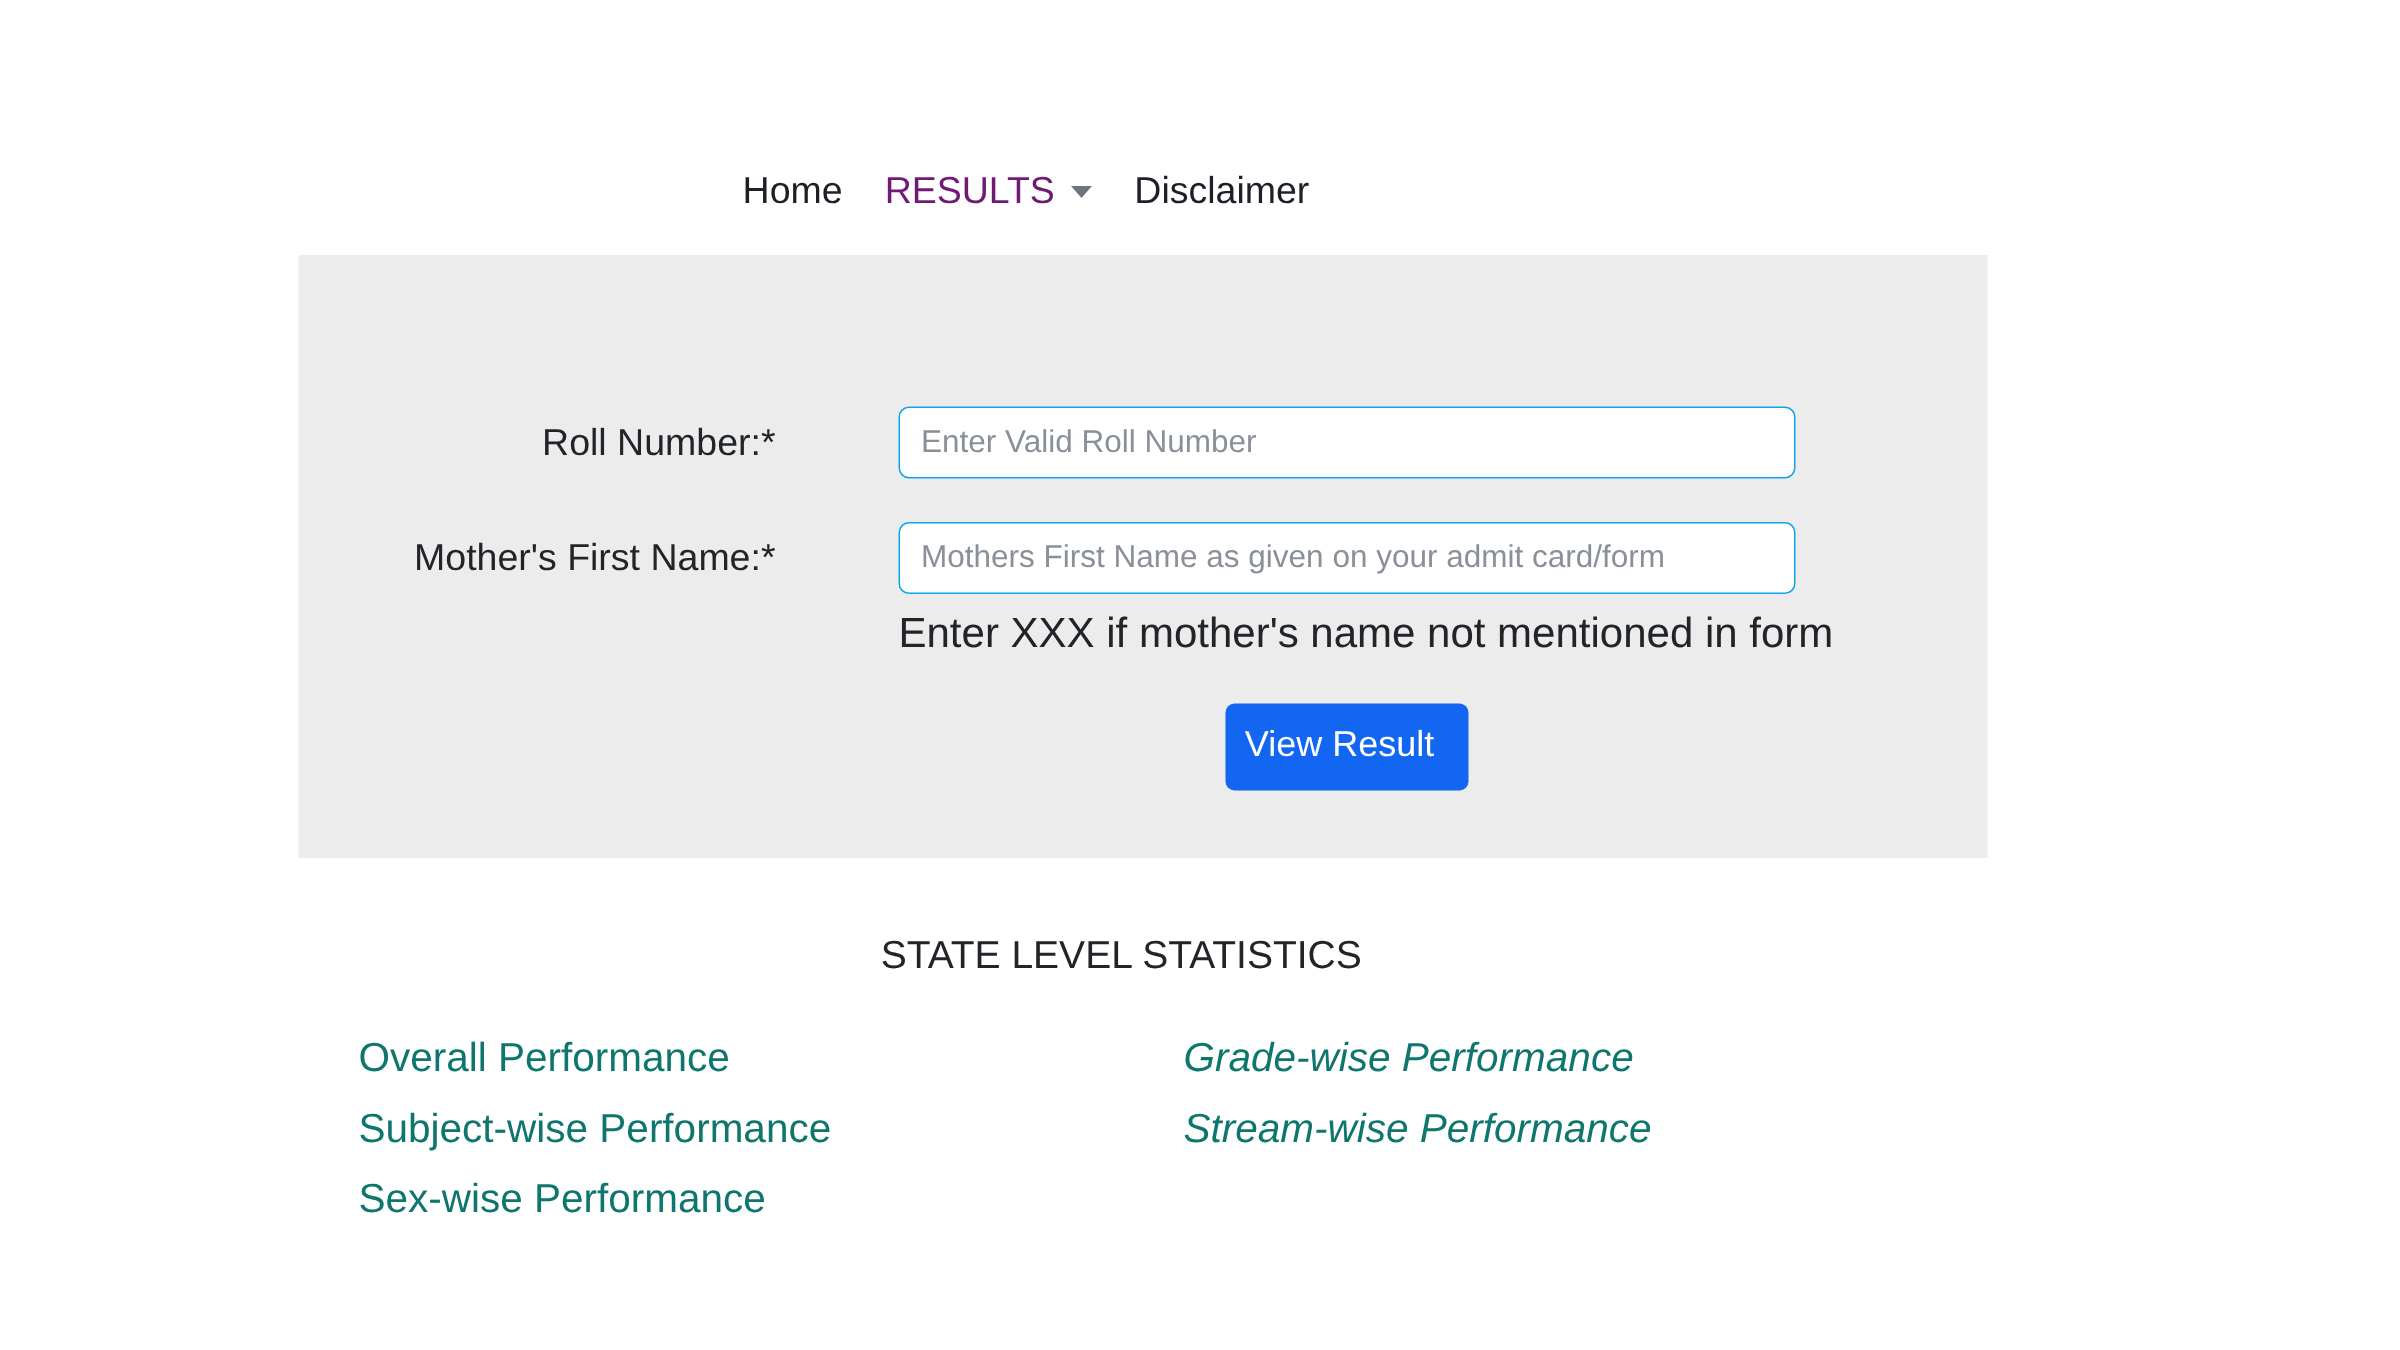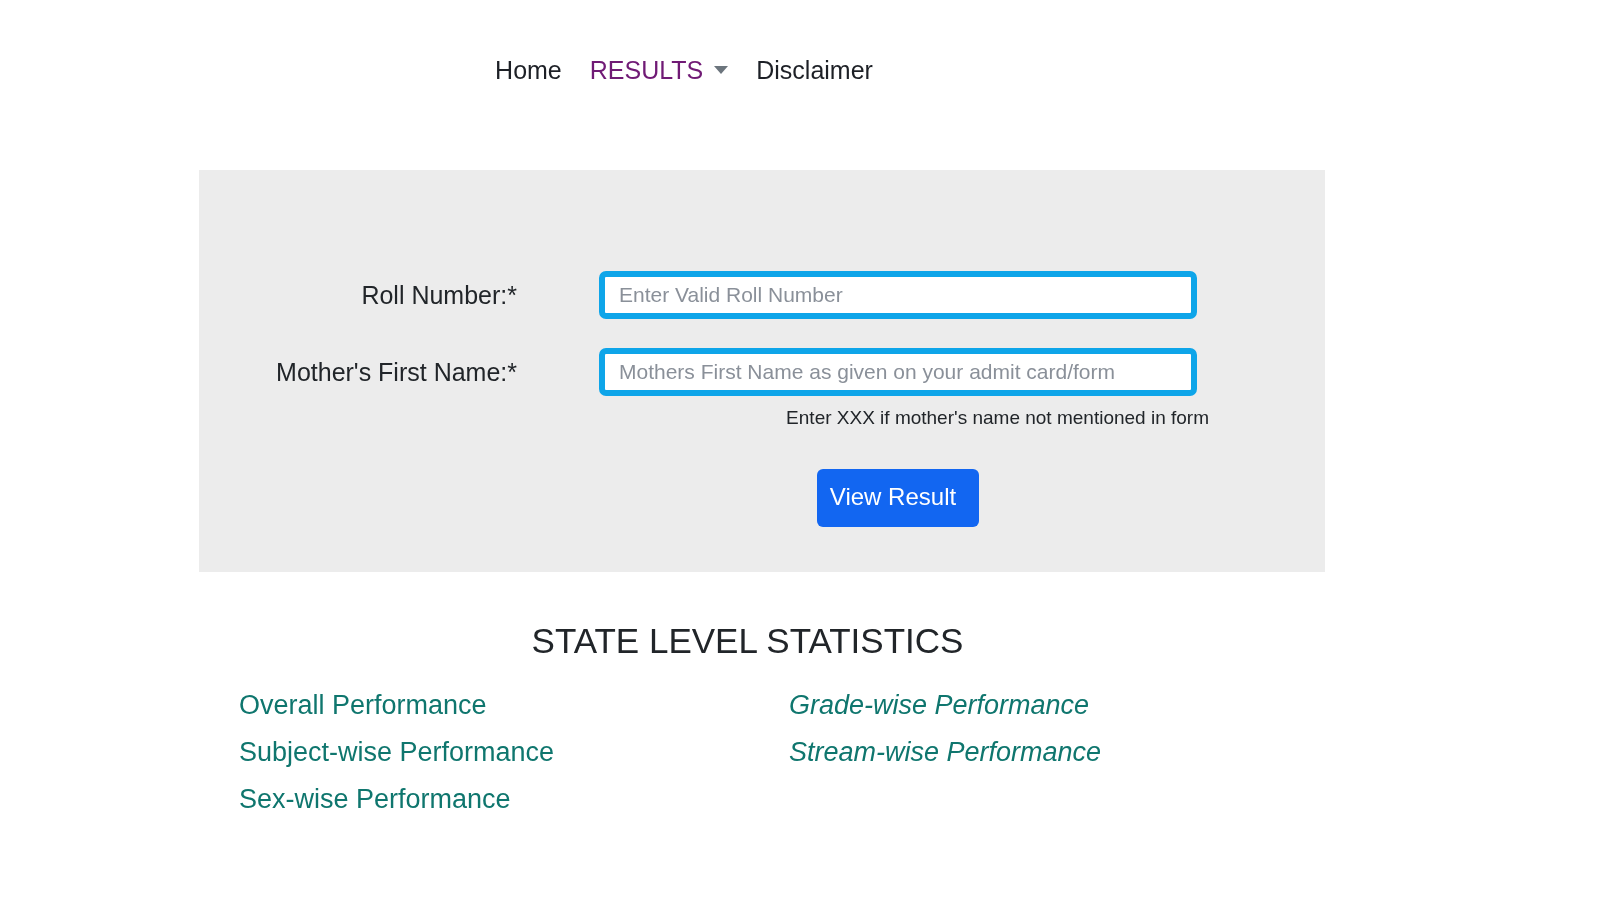--- a/index.html
+++ b/index.html
@@ -18,21 +18,21 @@
   }
 
   
   .navbar {
     position: absolute;
     top: 0;
     left: 0;
     width: 1368px;
     height: 140px;
     display: flex;
-    align-items: center;
+    align-items: flex-end;
     justify-content: center;
   }
   .nav-list {
     display: flex;
     align-items: center;
     gap: 0px;
   }
   .nav-item {
     font-size: 25px;
     line-height: 1;
@@ -95,40 +95,40 @@
     line-height: 1;
     white-space: nowrap;
   }
   .form-control {
     position: absolute;
     left: 400px;
     width: 598px;
     height: 48px;
     box-sizing: border-box;
     background: #ffffff;
-    border: 6px solid #0ea5e9;
+    border: 1px solid #0ea5e9;
     border-radius: 7px;
     font-size: 21px;
     font-family: "Liberation Sans", sans-serif;
     color: #495057;
     padding: 0 14px;
     outline: none;
   }
   .form-control::placeholder {
     color: #8a9099;
     opacity: 1;
   }
 
   .help-text {
     position: absolute;
-    left: 412px;
+    left: 400px;
     top: 238px;
     width: 598px;
     text-align: right;
-    font-size: 19px;
+    font-size: 28px;
     color: #212529;
     line-height: 1;
     white-space: nowrap;
   }
 
   .submit-wrap {
     position: absolute;
     left: 400px;
     top: 299px;
     width: 598px;
@@ -147,21 +147,21 @@
     cursor: pointer;
   }
 
   
   .stats-title {
     position: absolute;
     left: 0;
     top: 623px;
     width: 1495px;
     text-align: center;
-    font-size: 35px;
+    font-size: 26px;
     font-weight: normal;
     color: #212529;
     line-height: 1;
     margin: 0;
   }
   .stats-grid {
     position: absolute;
     left: 239px;
     top: 692px;
     width: 1100px;

